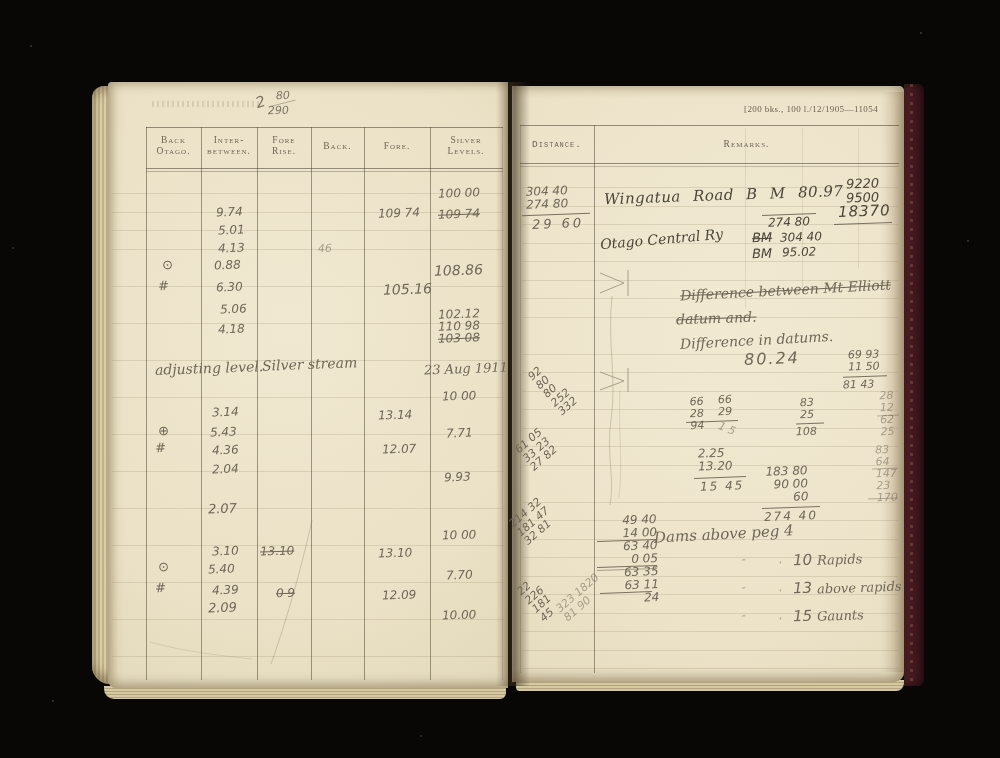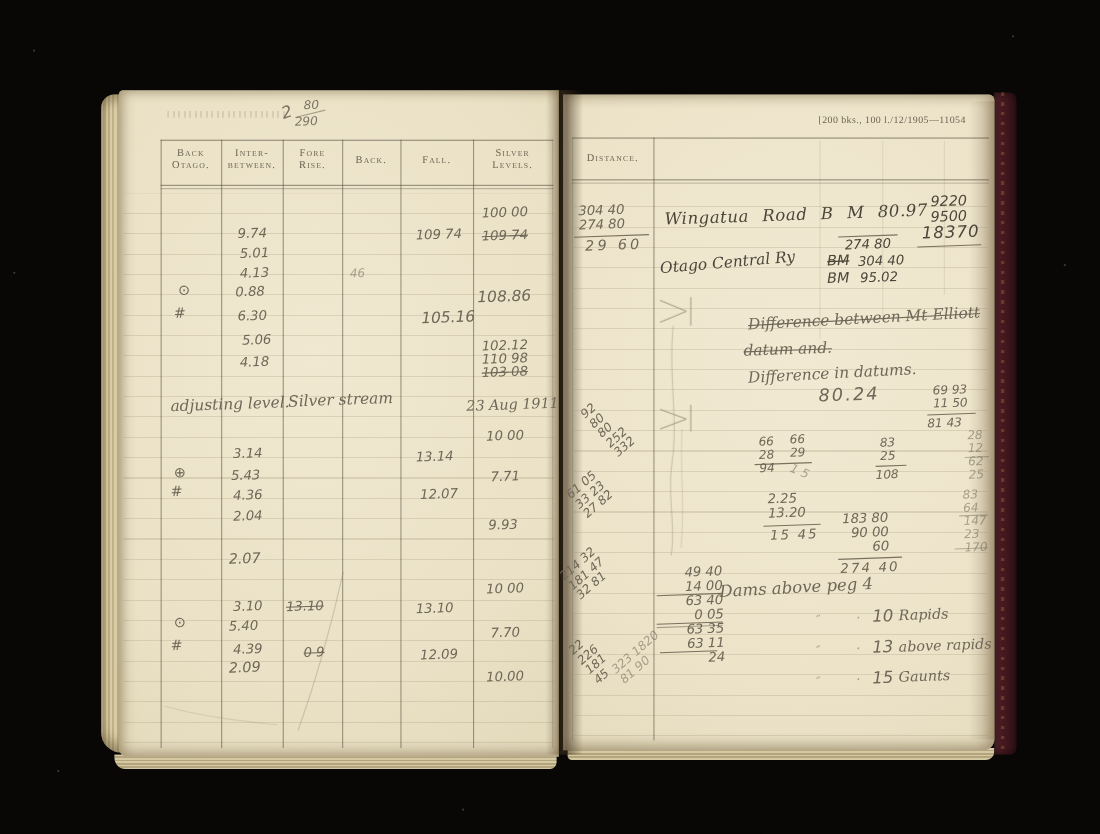--- a/index.html
+++ b/index.html
@@ -102,33 +102,34 @@
   <div class="vline" style="left:430px;top:127px;height:553px;"></div>
   <div class="vline" style="left:502px;top:127px;height:553px;opacity:.4;"></div>
 
   <div class="hdr" style="left:146px;top:135px;width:55px;">Back
 Otago.</div>
   <div class="hdr" style="left:201px;top:135px;width:56px;">Inter-
 between.</div>
   <div class="hdr" style="left:257px;top:135px;width:54px;">Fore
 Rise.</div>
   <div class="hdr" style="left:311px;top:141px;width:53px;">Back.</div>
-  <div class="hdr" style="left:364px;top:141px;width:66px;">Fall.</div>
+  <div class="hdr" style="left:364px;top:141px;width:66px;">Fore.</div>
   <div class="hdr" style="left:430px;top:135px;width:72px;">Silver
 Levels.</div>
 
   <div class="hline" style="left:520px;top:125px;width:379px;"></div>
   <div class="hline" style="left:520px;top:163px;width:379px;"></div>
   <div class="hline" style="left:520px;top:166px;width:379px;opacity:.5;"></div>
   <div class="vline" style="left:520px;top:125px;height:548px;opacity:.4;"></div>
   <div class="vline" style="left:594px;top:125px;height:548px;"></div>
   <div class="vline ghost" style="left:745px;top:128px;height:180px;"></div>
   <div class="vline ghost" style="left:802px;top:128px;height:160px;"></div>
   <div class="vline ghost" style="left:858px;top:128px;height:140px;"></div>
-  <div class="hdr" style="left:520px;top:139px;width:74px;">Distance.</div>
+  <div class="hdr" style="left:520px;top:139px;width:74px;font-family:Liberation Mono, monospace;">Distance.</div>
+  <div class="hdr" style="left:594px;top:139px;width:305px;">Remarks.</div>
 
   <span class="hw s13" style="left:162px;top:258px;">⊙</span>
   <span class="hw s13" style="left:158px;top:279px;">#</span>
   <span class="hw s13" style="left:158px;top:424px;">⊕</span>
   <span class="hw s13" style="left:155px;top:441px;">#</span>
   <span class="hw s13" style="left:158px;top:560px;">⊙</span>
   <span class="hw s13" style="left:155px;top:581px;">#</span>
 
   <span class="hw" style="left:216px;top:206px;">9.74</span>
   <span class="hw" style="left:218px;top:224px;">5.01</span>

